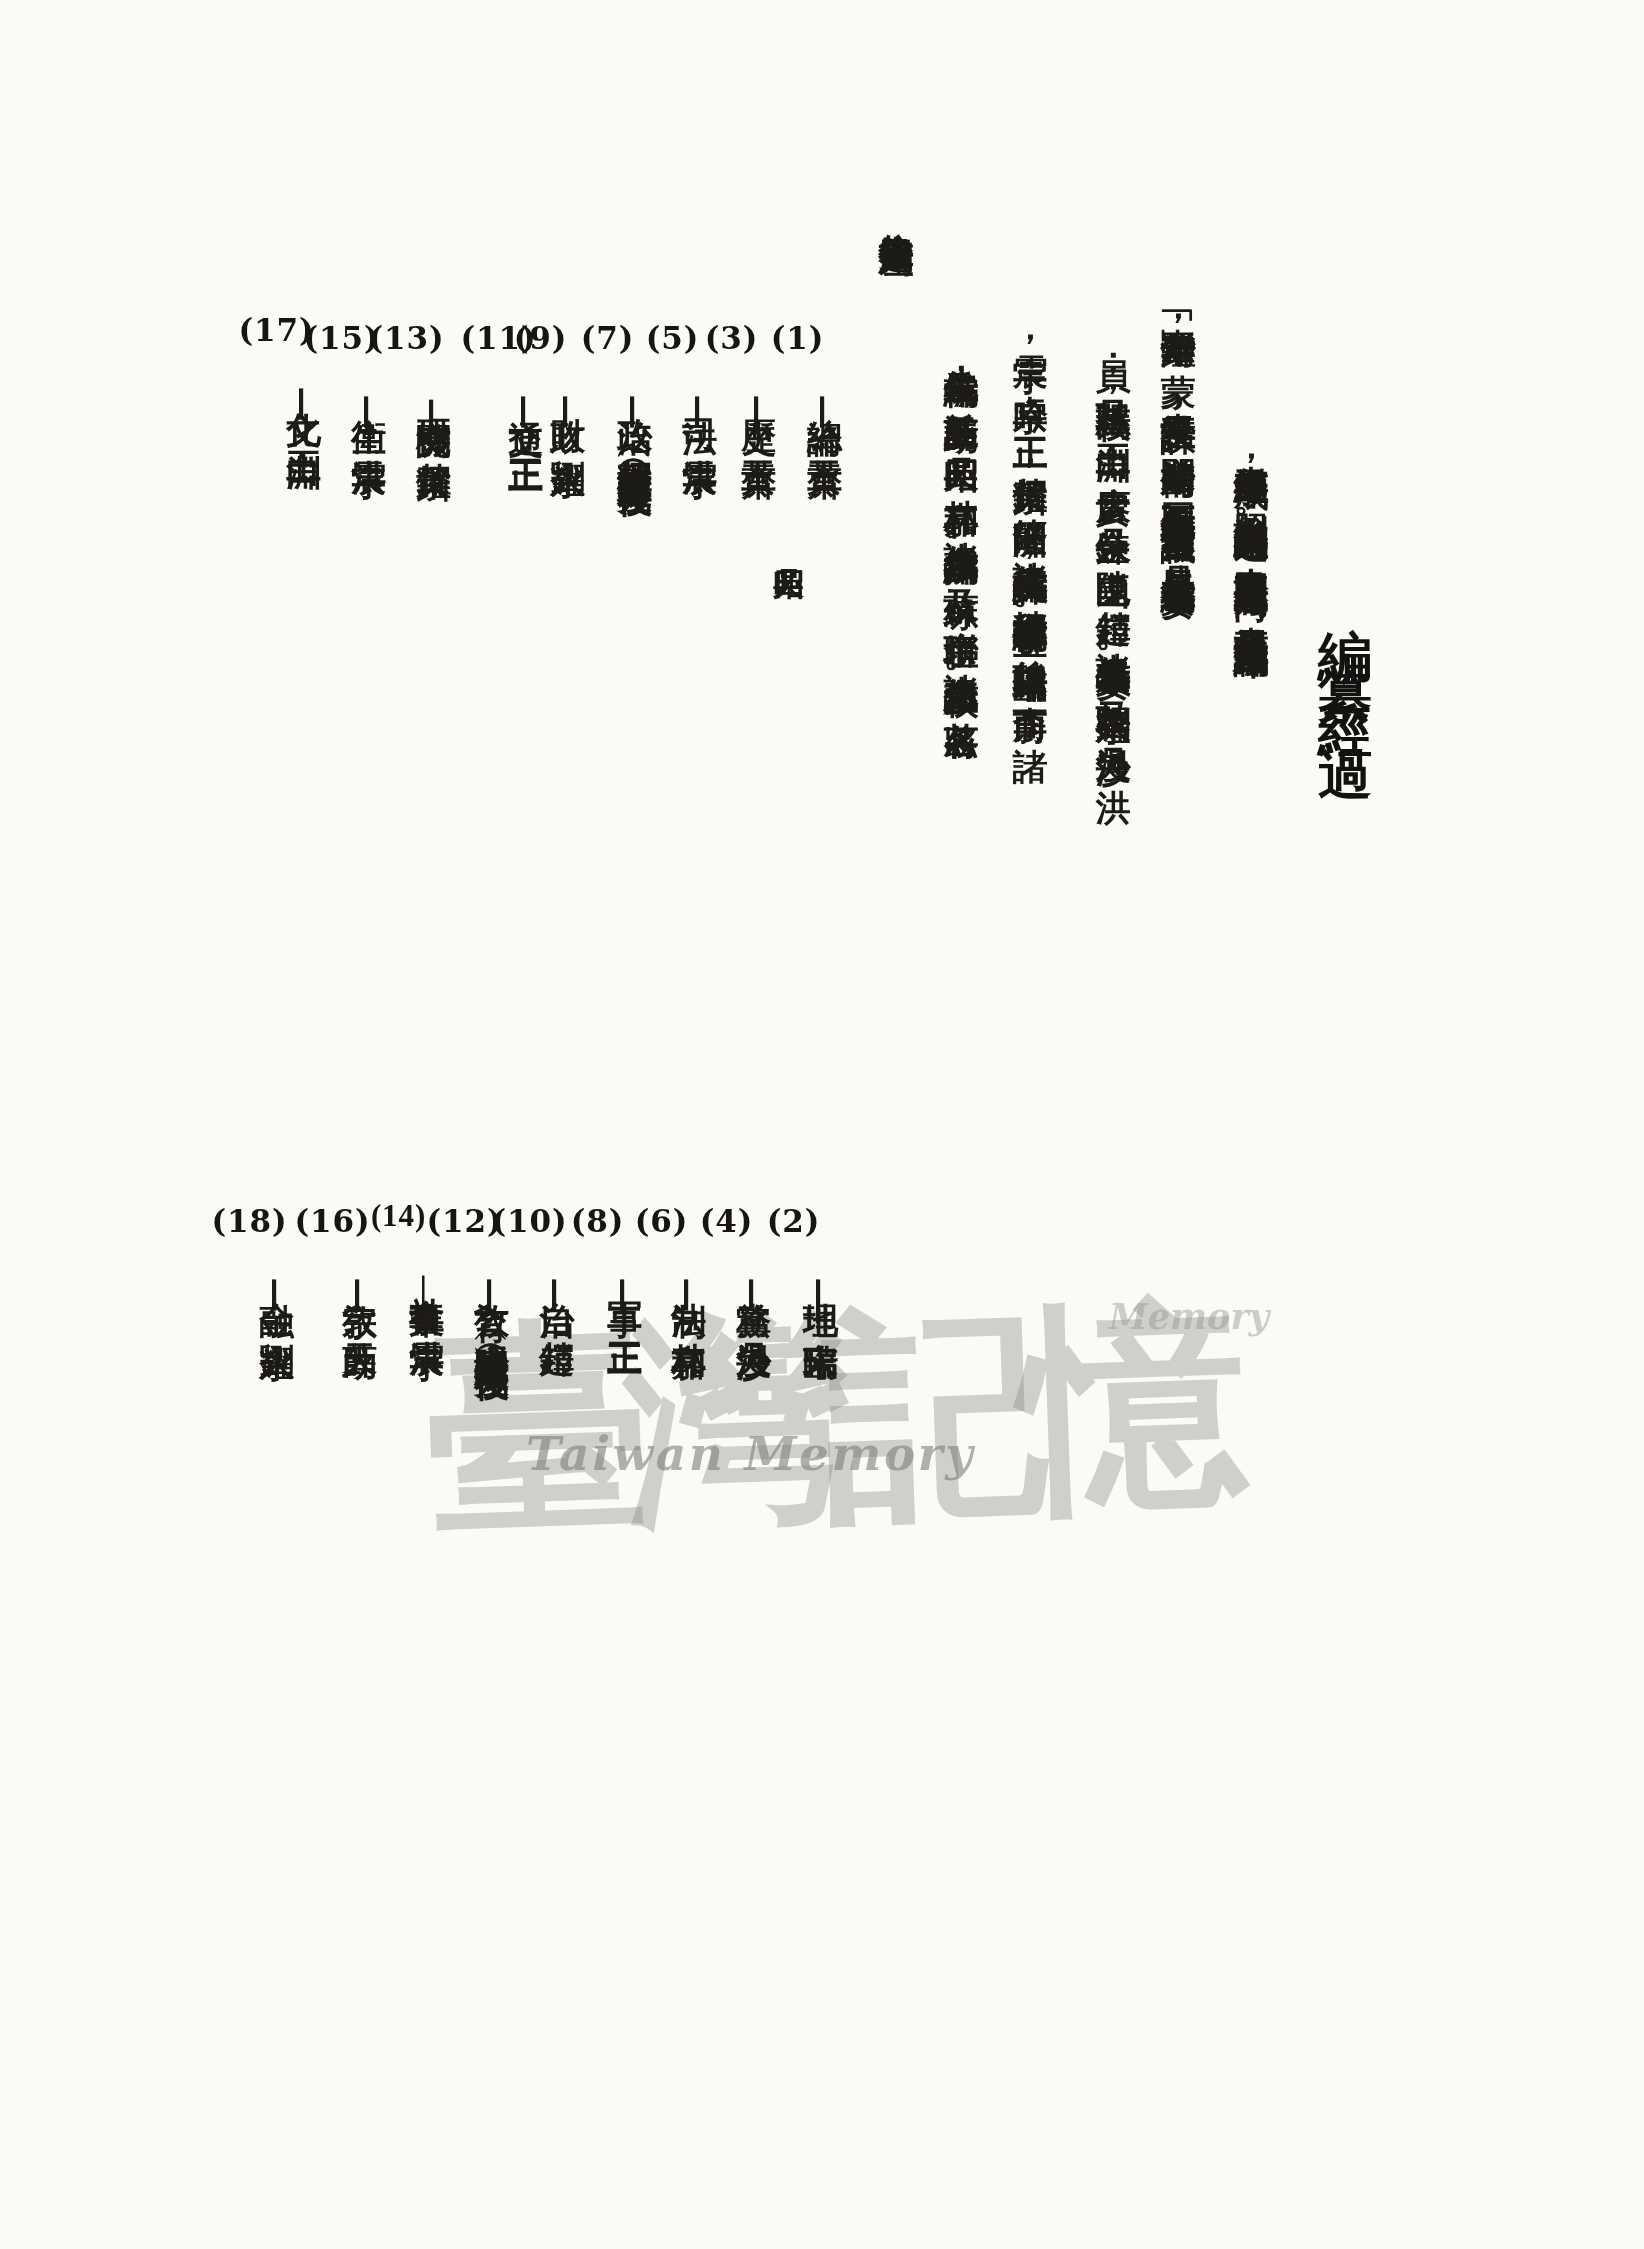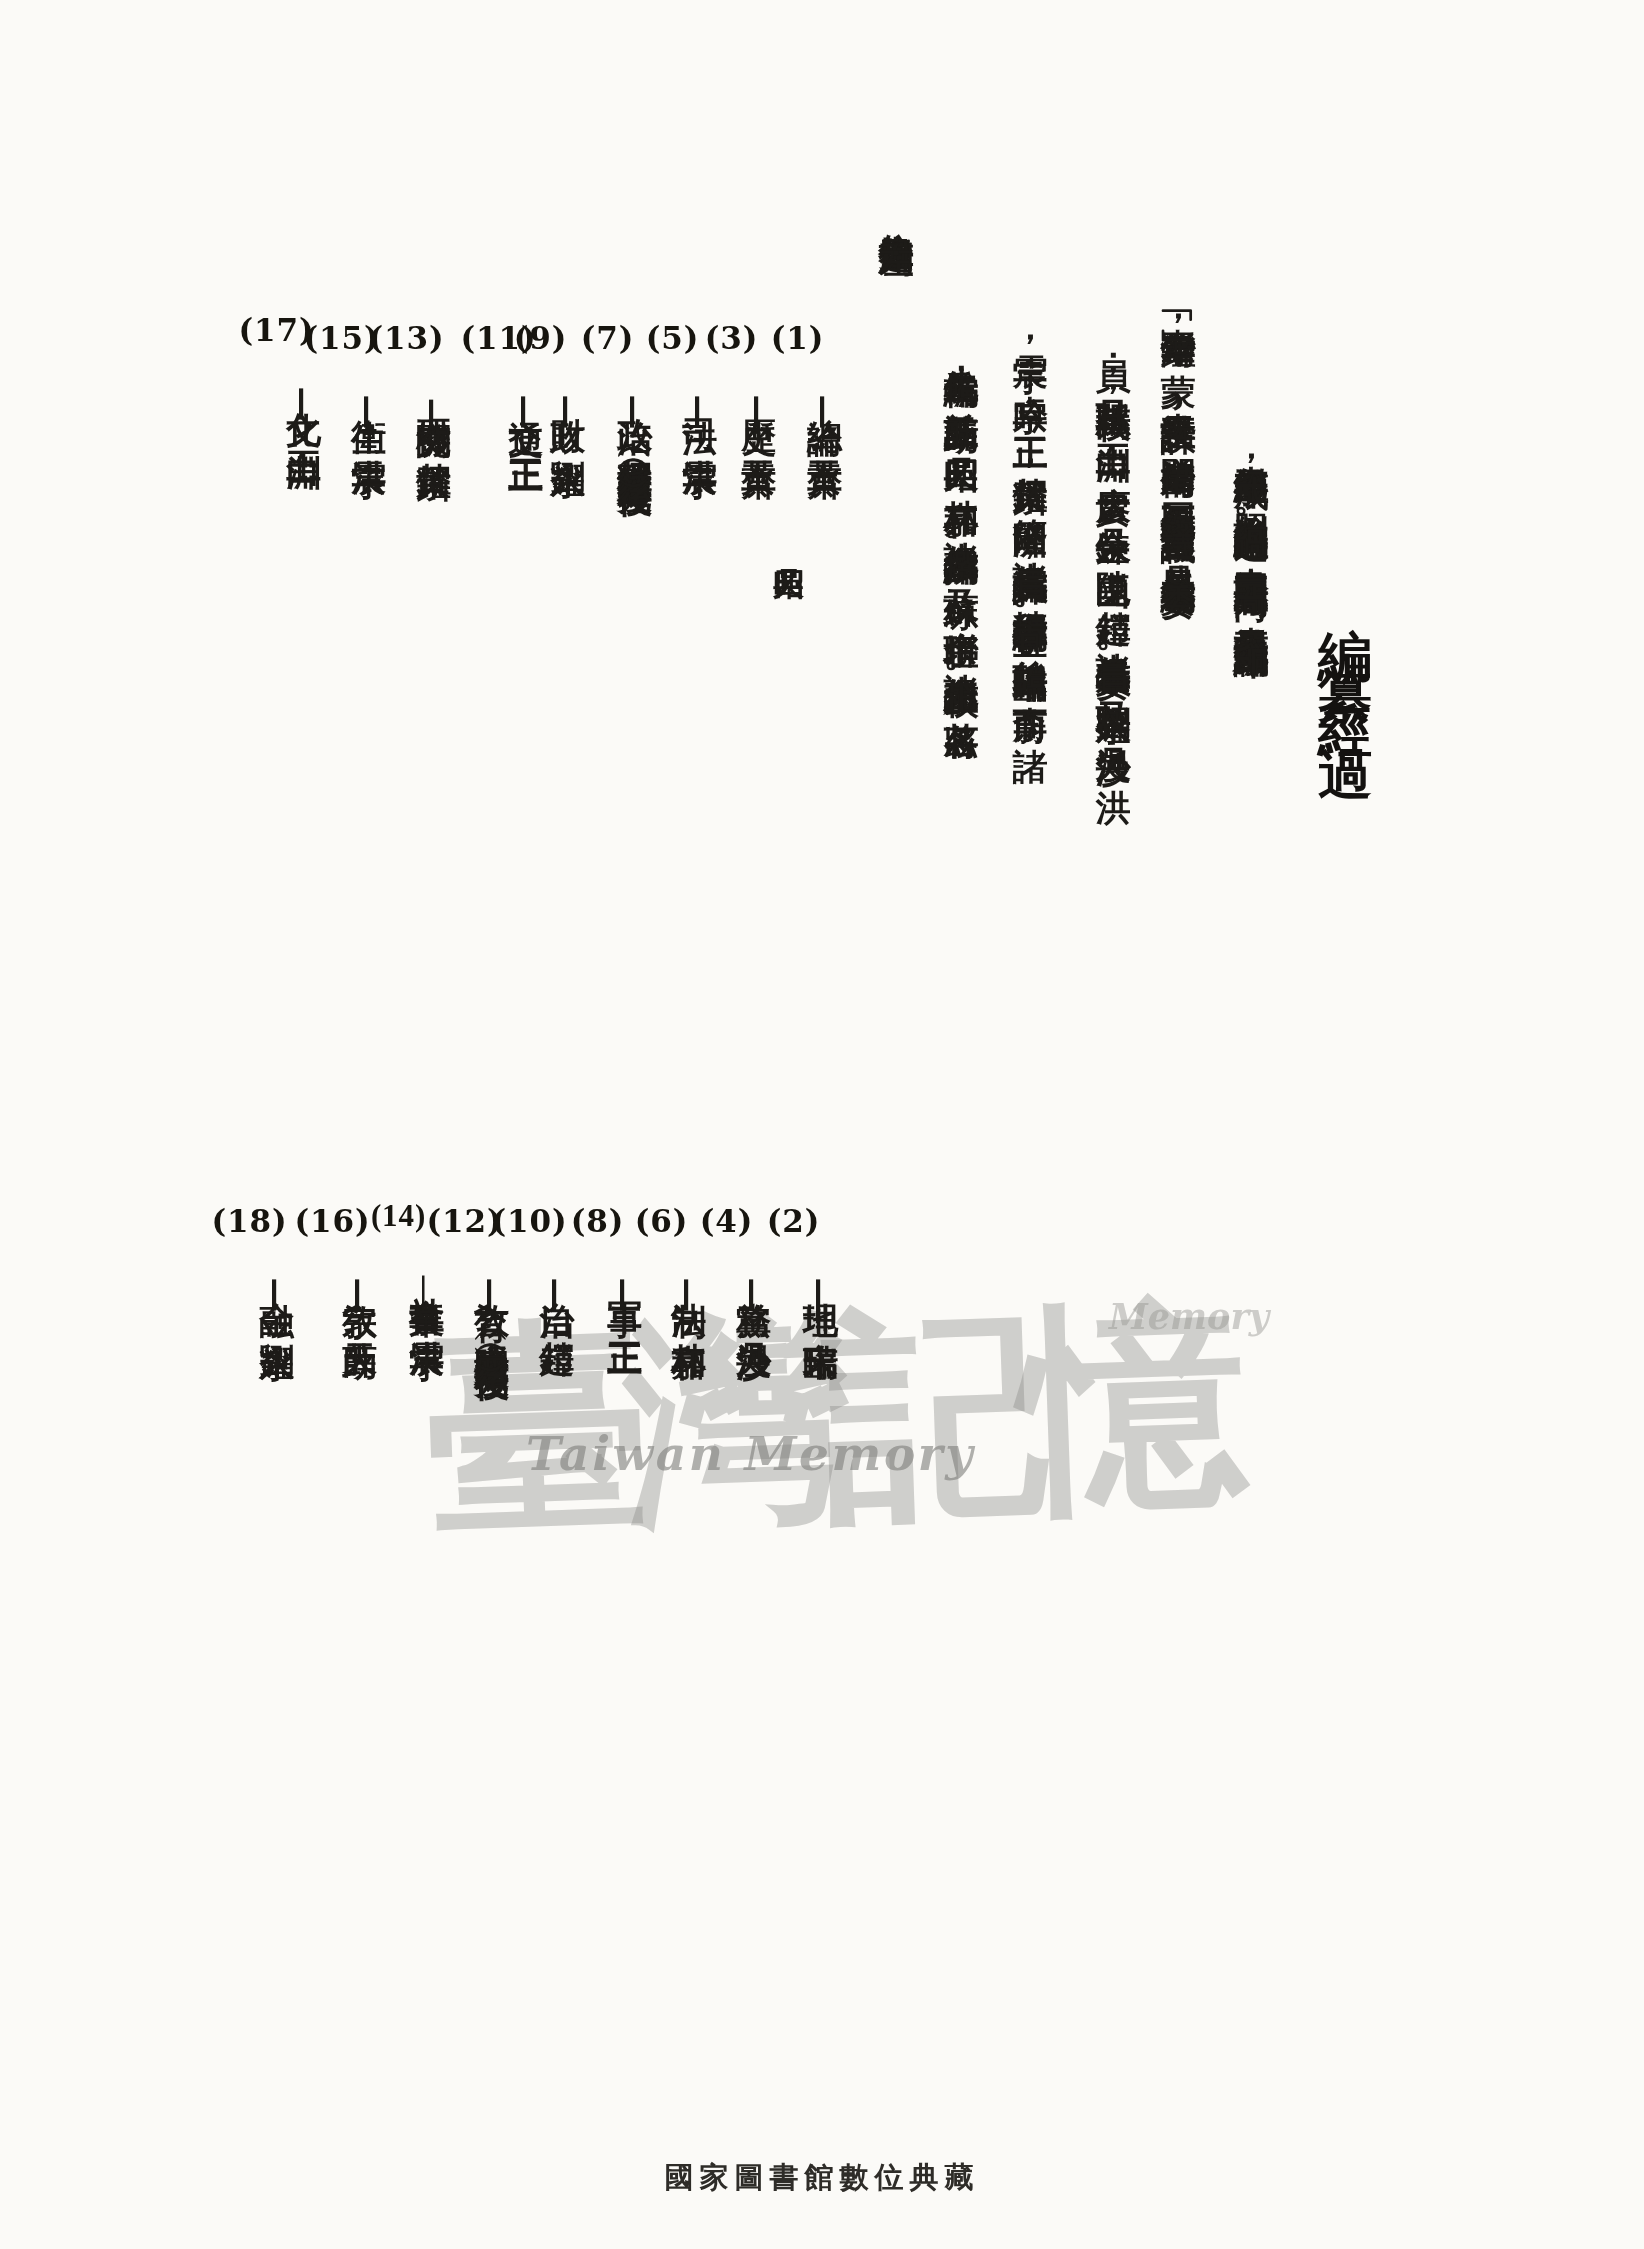--- a/index.html
+++ b/index.html
@@ -182,16 +182,15 @@
   </div>
   <div class="list-item" style="left:335px;top:1274px;">
     <div class="item-num">(16)</div>
     <div class="item-text">宗敎—薛天助</div>
   </div>
   <div class="list-item" style="left:252px;top:1274px;">
     <div class="item-num">(18)</div>
     <div class="item-text">金融—劉永耀</div>
   </div>
 
-  <div class="footer-caption">國家圖書館數位典藏</div>
 
 </div>
 
 
 </body></html>

